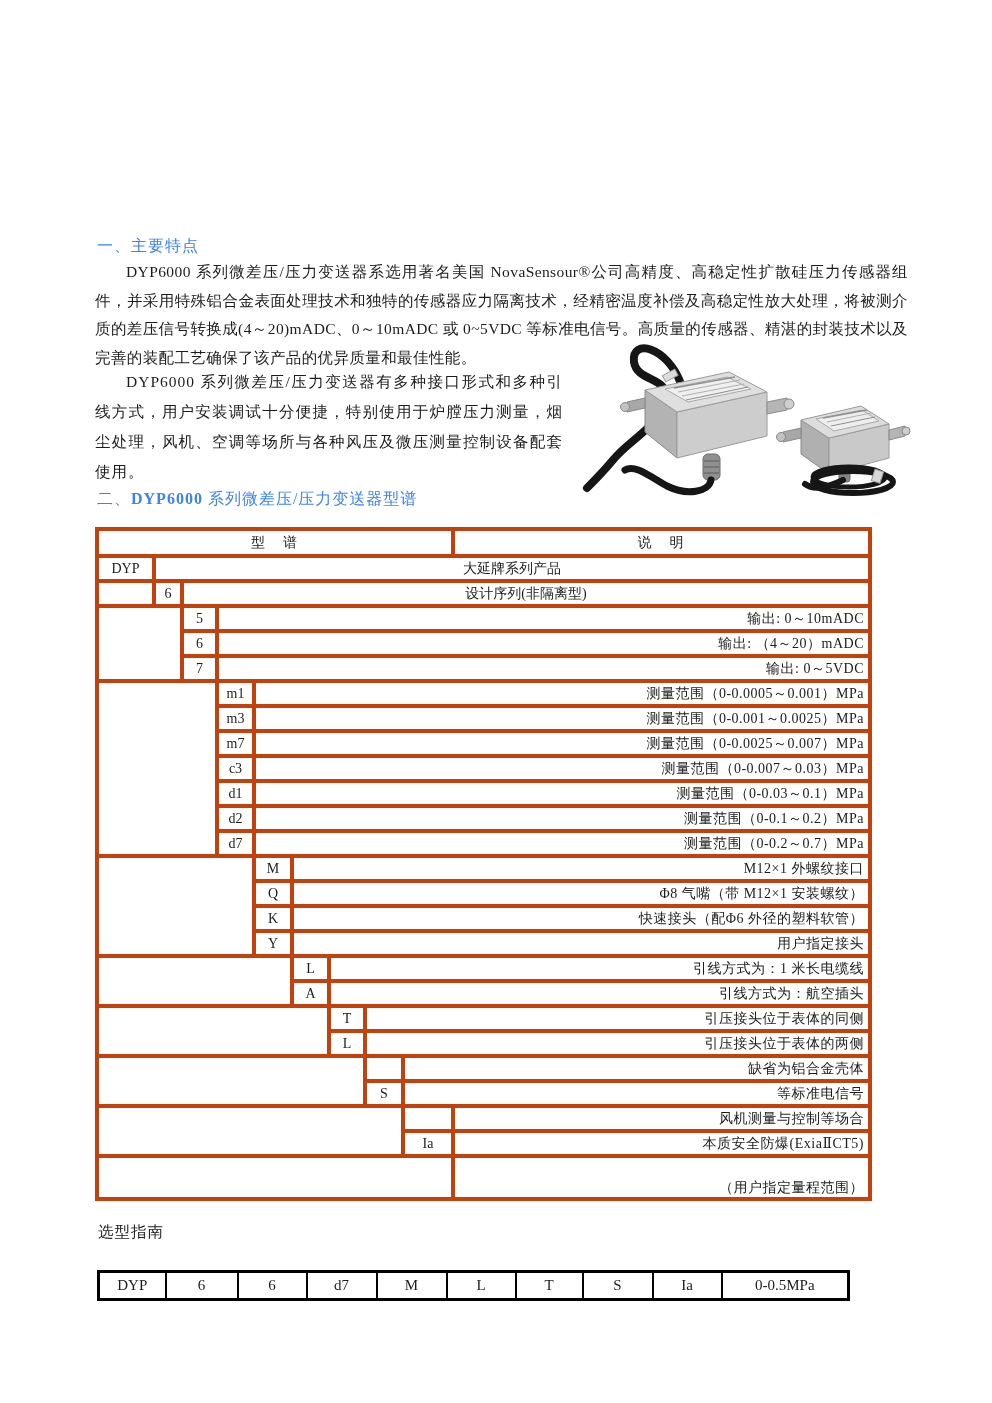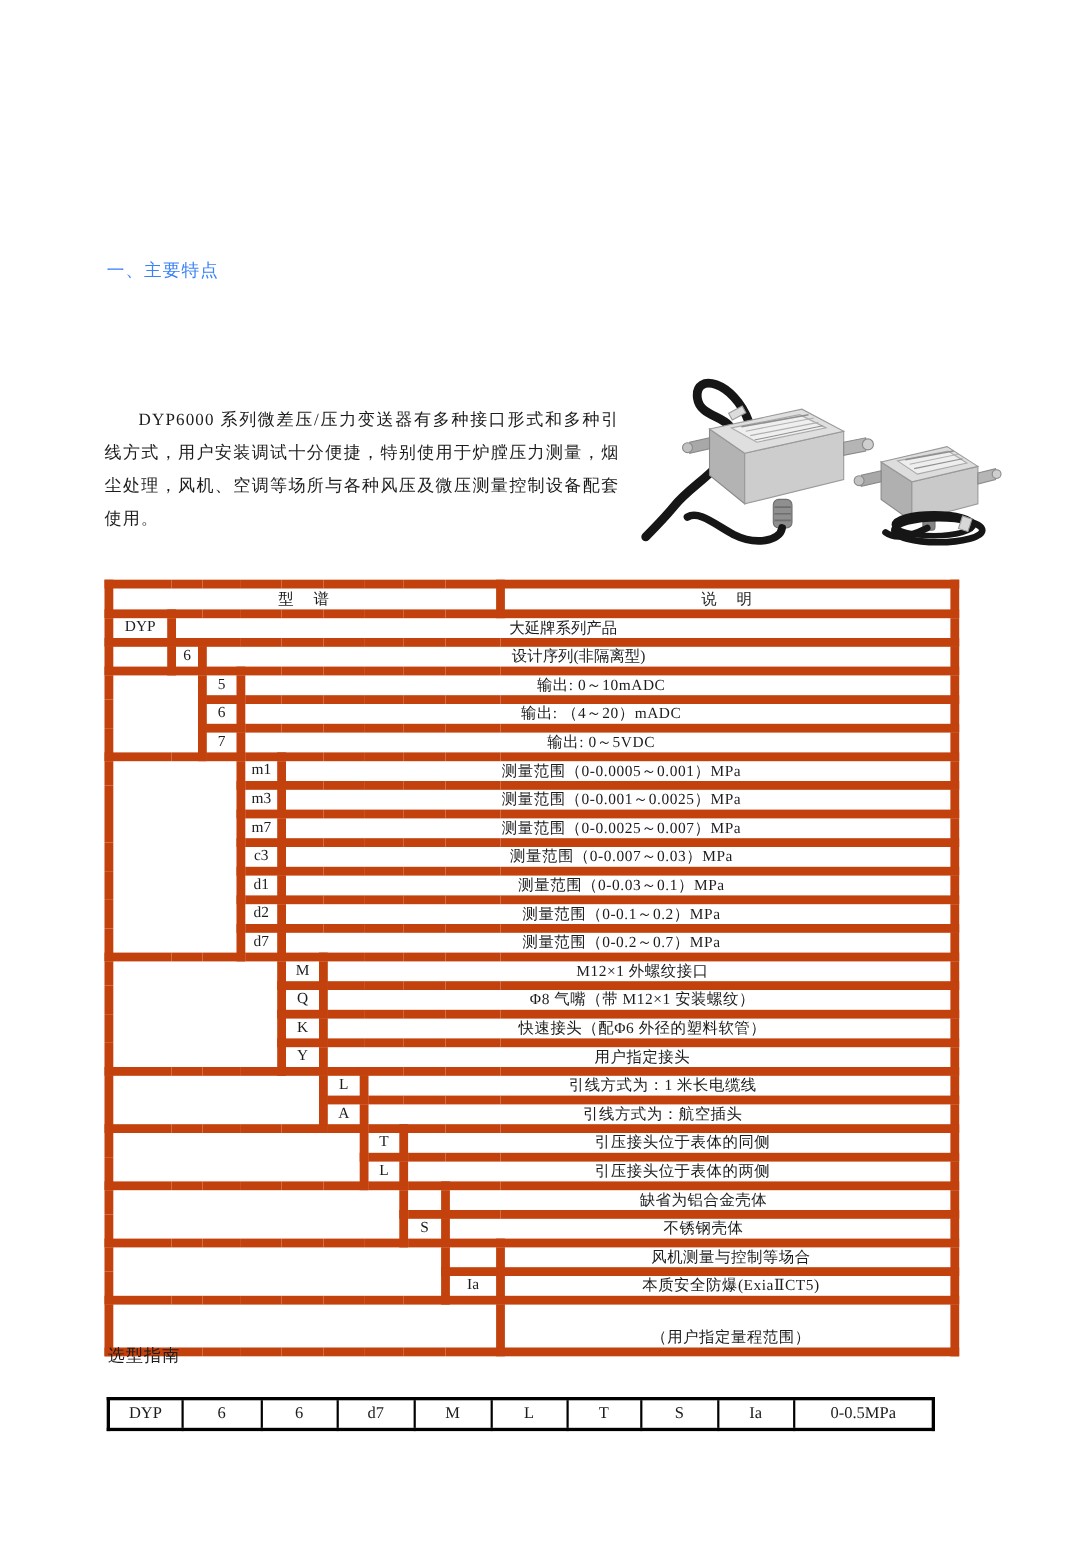--- a/index.html
+++ b/index.html
@@ -76,30 +76,30 @@
   table.spectrum {
     position: absolute;
     left: 95px; top: 527px;
     width: 777px;
     border-collapse: collapse;
     table-layout: fixed;
     border: 3px solid #000;
     font-size: 14px;
   }
   table.spectrum td {
-    border: 8px solid #c2410c;
+    border: 4px solid #c2410c;
     height: 25px;
     padding: 0 4px;
     overflow: hidden;
     white-space: nowrap;
   }
   table.spectrum tr.hdr td { height: 27px; letter-spacing: 2px; }
   table.spectrum td.center { text-align: center; }
   table.spectrum td.code { text-align: center; padding: 0 1px; }
-  table.spectrum td.desc { text-align: center; padding-left: 10px; letter-spacing: 0.5px; }
+  table.spectrum td.desc { text-align: right; padding-left: 10px; letter-spacing: 0.5px; }
   table.spectrum tr.last td { height: 38px; vertical-align: top; padding-top: 21px; }
   .guide-label {
     position: absolute;
     left: 98px; top: 1222px;
     margin: 0;
     font-size: 15.5px;
     font-weight: 400;
     letter-spacing: 1px;
   }
   table.guide {
@@ -121,20 +121,21 @@
 </style>
 </head>
 <body>
 
 <div class="page">
 
 
 
   <h2 class="sec-heading" id="sec1-heading">一、主要特点</h2>
 
+  <p class="features-para">DYP6000 系列微差压/压力变送器系选用著名美国 NovaSensour®公司高精度、高稳定性扩散硅压力传感器组件，并采用特殊铝合金表面处理技术和独特的传感器应力隔离技术，经精密温度补偿及高稳定性放大处理，将被测介质的差压信号转换成(4～20)mADC、0～10mADC 或 0~5VDC 等标准电信号。高质量的传感器、精湛的封装技术以及完善的装配工艺确保了该产品的优异质量和最佳性能。</p>
 
   <p class="usage-para">DYP6000 系列微差压/压力变送器有多种接口形式和多种引线方式，用户安装调试十分便捷，特别使用于炉膛压力测量，烟尘处理，风机、空调等场所与各种风压及微压测量控制设备配套使用。</p>
 
   <svg class="product-photo" viewBox="0 0 334 170" xmlns="http://www.w3.org/2000/svg">
     <g>
       <path d="M104,56 C90,18 54,10 57,34 C60,55 95,48 88,74 C80,100 52,112 36,132 C26,144 18,152 10,160" fill="none" stroke="#161616" stroke-width="8" stroke-linecap="round"></path>
       <rect x="86" y="44" width="14" height="7" fill="#dcdcdc" stroke="#9a9a9a" stroke-width="1" transform="rotate(-28 93 47)"></rect>
     </g>
     <g>
       <polygon points="68,62 100,84 100,130 68,104" fill="#b3b3b3" stroke="#8a8a8a" stroke-width="1"></polygon>
@@ -172,20 +173,21 @@
       <rect x="262" y="140" width="11" height="14" rx="3" fill="#848484" stroke="#6e6e6e" stroke-width="1"></rect>
     </g>
     <g>
       <path d="M266,152 C250,160 236,162 228,156" fill="none" stroke="#161616" stroke-width="6" stroke-linecap="round"></path>
       <ellipse cx="276" cy="154" rx="40" ry="11" fill="none" stroke="#161616" stroke-width="6"></ellipse>
       <ellipse cx="272" cy="149" rx="36" ry="10" fill="none" stroke="#161616" stroke-width="5"></ellipse>
       <rect x="296" y="142" width="9" height="12" fill="#d8d8d8" stroke="#9a9a9a" stroke-width="1" transform="rotate(18 300 148)"></rect>
     </g>
   </svg>
 
+  <h2 class="sec-heading" id="sec2-heading"><span>二、</span><span class="model-bold">DYP6000</span><span> 系列微差压/压力变送器型谱</span></h2>
 
   <table class="spectrum">
     <colgroup>
       <col style="width:57px">
         <col style="width:28px">
         <col style="width:35px">
         <col style="width:37px">
         <col style="width:38px">
       <col style="width:37px">
         <col style="width:36px">
@@ -284,21 +286,21 @@
       <td class="code">L</td>
       <td colspan="3" class="desc">引压接头位于表体的两侧</td>
     </tr>
     <tr>
       <td colspan="7" rowspan="2"></td>
       <td class="code"></td>
       <td colspan="2" class="desc">缺省为铝合金壳体</td>
     </tr>
     <tr>
       <td class="code">S</td>
-      <td colspan="2" class="desc">不锈钢壳体</td>
+      <td colspan="2" class="desc">等标准电信号</td>
     </tr>
     <tr>
       <td colspan="8" rowspan="2"></td>
       <td class="code"></td>
       <td class="desc">风机测量与控制等场合</td>
     </tr>
     <tr>
       <td class="code">Ia</td>
       <td class="desc">本质安全防爆(ExiaⅡCT5)</td>
     </tr>

